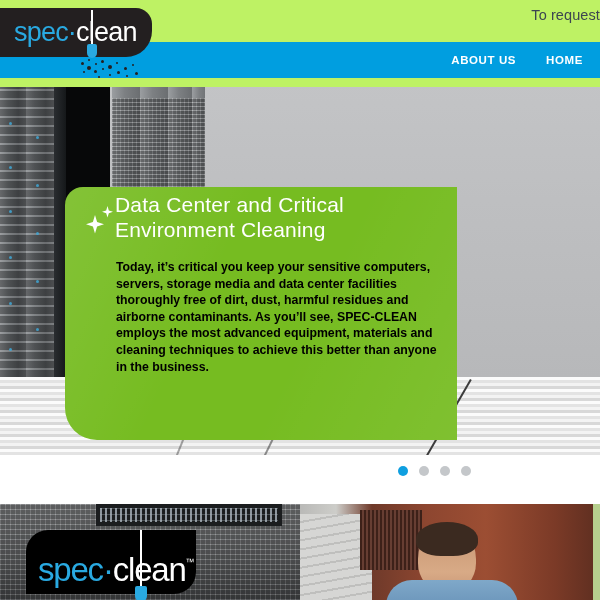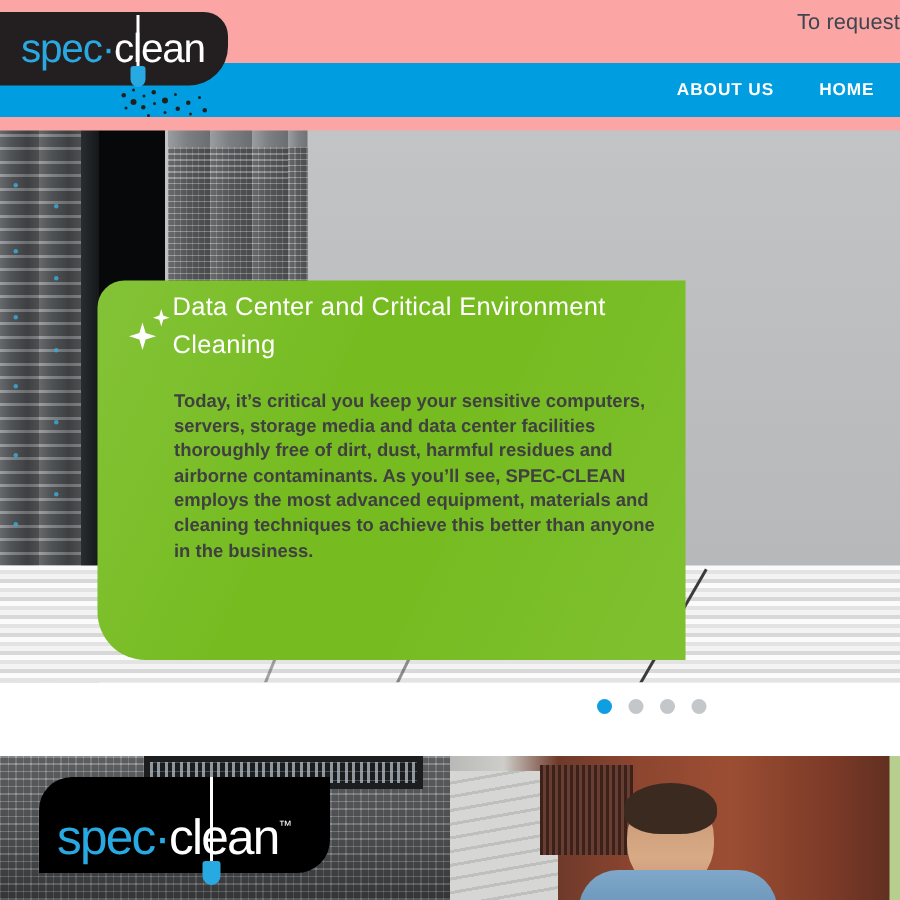--- a/index.html
+++ b/index.html
@@ -19,21 +19,21 @@
     overflow: hidden;
     background: #ffffff;
   }
 
   
   .header {
     position: absolute;
     left: 0; top: 0;
     width: 600px;
     height: 87px;
-    background: #fca5a5;
+    background: #bef264;
     z-index: 20;
   }
 
   .topbar-text {
     position: absolute;
     right: 0px;
     top: 7px;
     font-size: 14.5px;
     color: #3c4650;
     letter-spacing: 0.1px;
@@ -234,31 +234,31 @@
     top: 16px;
     width: 40px;
     height: 40px;
   }
   .panel-heading {
     position: absolute;
     left: 50px;
     top: 5px;
     width: 330px;
     color: #ffffff;
-    font-size: 17px;
+    font-size: 21px;
     line-height: 25px;
     font-weight: 400;
     letter-spacing: 0.2px;
   }
   .panel-body {
     position: absolute;
     left: 51px;
     top: 72px;
     width: 325px;
-    color: #404040;
+    color: #000000;
     font-size: 12.3px;
     line-height: 16.6px;
     font-weight: bold;
   }
 
   
   .dots-bar {
     position: absolute;
     left: 0;
     top: 455px;
@@ -309,22 +309,22 @@
   }
   .band-rack-top .lights {
     position: absolute; left: 4px; top: 4px; right: 4px; bottom: 4px;
     background:
       repeating-linear-gradient(90deg, rgba(180,190,200,0.75) 0 2px, rgba(0,0,0,0) 2px 5px),
       repeating-linear-gradient(180deg, rgba(160,170,180,0.35) 0 1px, rgba(0,0,0,0) 1px 6px);
   }
   .band-logo-plate {
     position: absolute;
     left: 26px;
-    top: 14px;
-    width: 194px;
+    top: 26px;
+    width: 170px;
     height: 64px;
     background: #000000;
     border-radius: 22px 0 22px 0;
     text-decoration: underline;
   }
   .band-logo-text {
     position: absolute;
     left: 12px;
     top: 12px;
     font-size: 33px;

